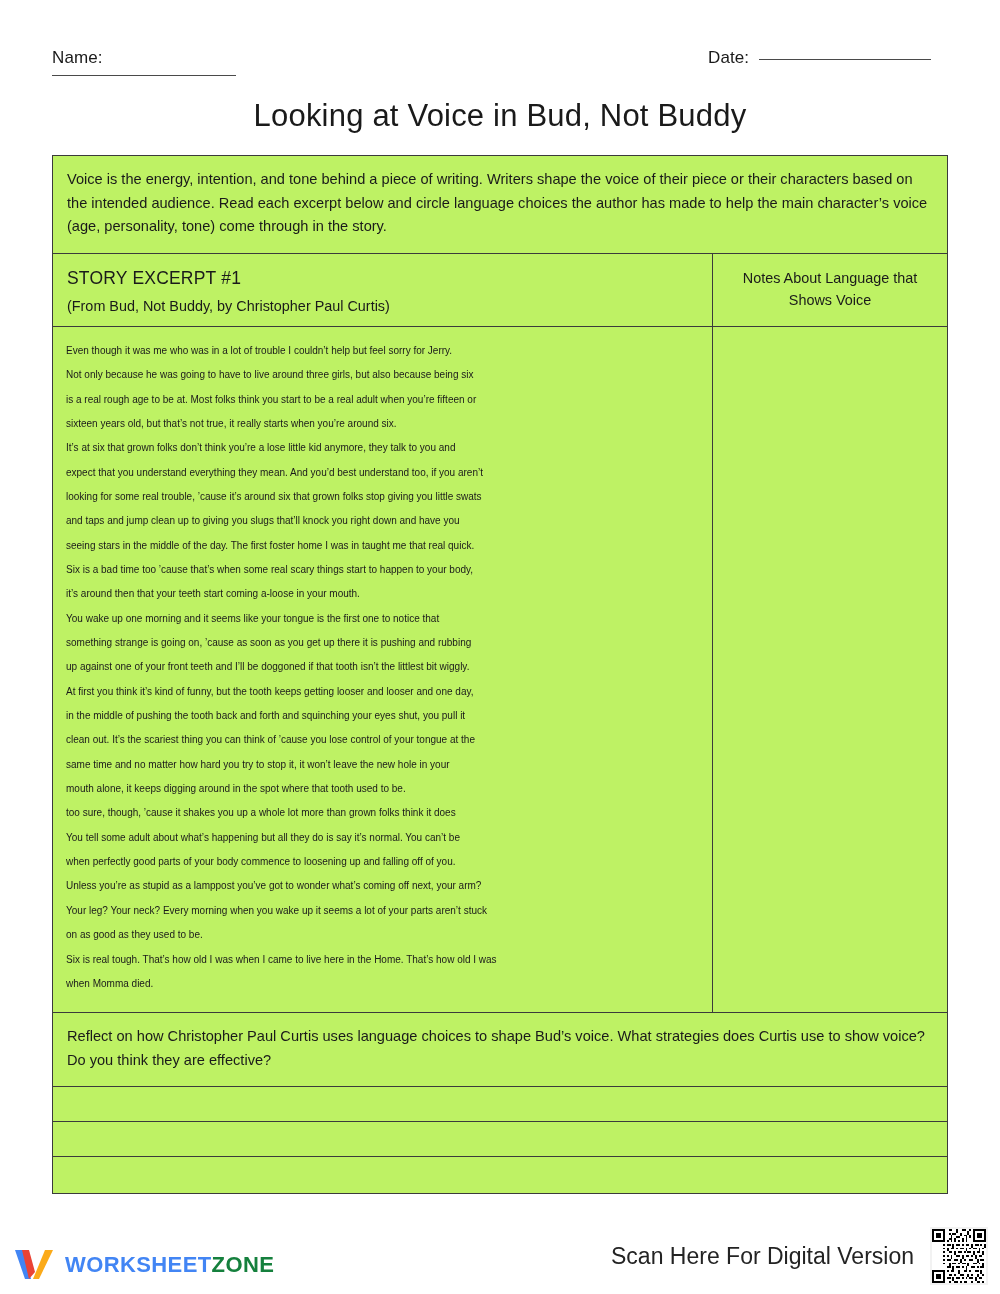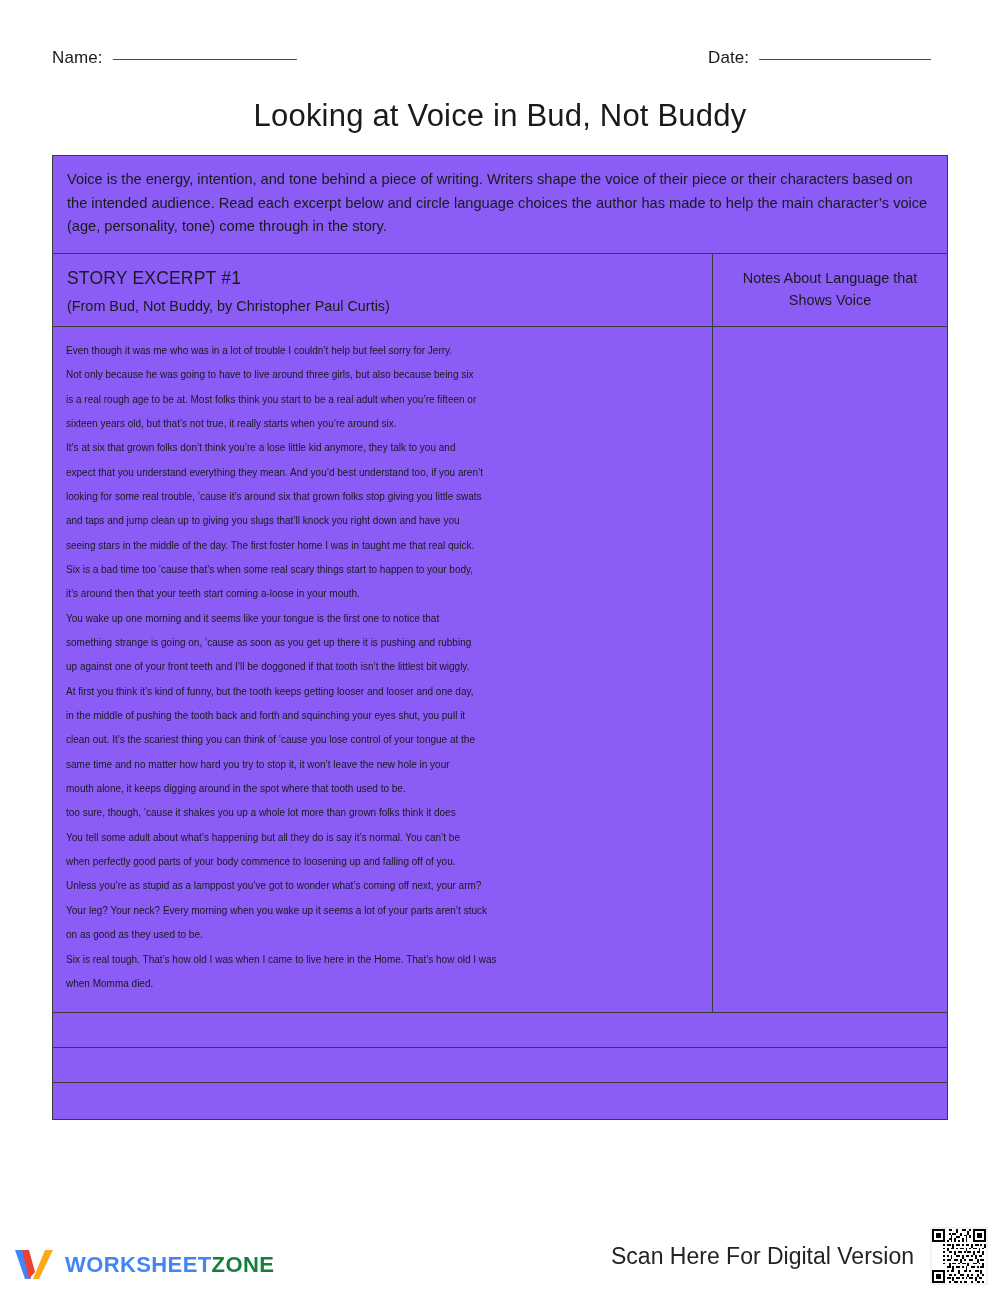--- a/index.html
+++ b/index.html
@@ -23,21 +23,21 @@
     left: 52px;
     right: 52px;
     height: 30px;
   }
   .field {
     position: absolute;
     display: flex;
     align-items: baseline;
     gap: 10px;
   }
-  .field-name { left: 0; }
+  .field-name { left: 0; flex-direction: column; }
   .field-date { left: 656px; }
   .field-label {
     font-size: 17px;
     letter-spacing: 0.1px;
     white-space: nowrap;
   }
   .field-rule {
     display: block;
     width: 184px;
     border-bottom: 1.6px solid #4a4a4a;
@@ -61,21 +61,21 @@
   }
 
   
   .sheet-table {
     position: absolute;
     left: 52px;
     top: 155px;
     width: 896px;
     border: 1.5px solid #3b3b3b;
     box-sizing: border-box;
-    background: #8b5cf6;
+    background: #bef264;
   }
   .row {
     display: flex;
     border-bottom: 1.5px solid #3b3b3b;
     box-sizing: border-box;
   }
   .row:last-child { border-bottom: none; }
 
   
   .instructions-cell {
@@ -262,20 +262,25 @@
           <div class="line">Unless you’re as stupid as a lamppost you’ve got to wonder what’s coming off next, your arm?</div>
           <div class="line">Your leg? Your neck? Every morning when you wake up it seems a lot of your parts aren’t stuck</div>
           <div class="line">on as good as they used to be.</div>
           <div class="line">Six is real tough. That’s how old I was when I came to live here in the Home. That’s how old I was</div>
           <div class="line">when Momma died.</div>
         </div>
     </div>
     <div class="notes-blank"></div>
   </div>
 
+  <div class="row">
+    <div class="reflect-cell">
+      <p>Reflect on how Christopher Paul Curtis uses language choices to shape Bud’s voice. What strategies does Curtis use to show voice? Do you think they are effective?</p>
+    </div>
+  </div>
 
   <div class="row">
     <div class="answer-row"></div>
   </div>
   <div class="row">
     <div class="answer-row"></div>
   </div>
   <div class="row">
     <div class="answer-row tall"></div>
   </div>

